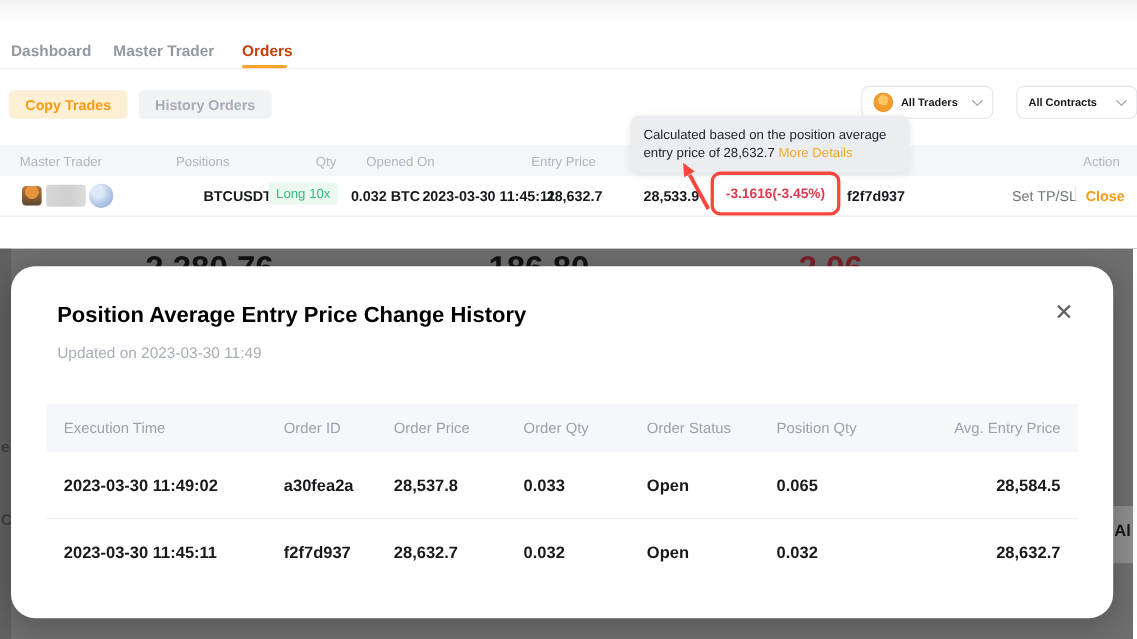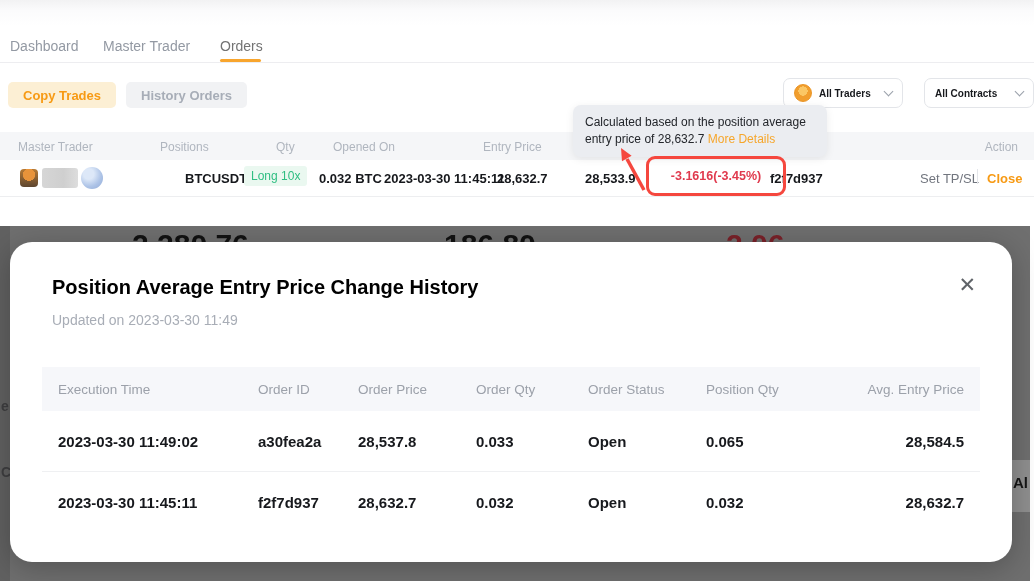--- a/index.html
+++ b/index.html
@@ -3,22 +3,22 @@
 <meta charset="utf-8">
 <style>
   html,body{margin:0;padding:0;background:#fff;}
   *{box-sizing:border-box;font-family:"Liberation Sans",sans-serif;}
   .screen{position:relative;width:1034px;height:581px;overflow:hidden;background:#fff;}
 
   
   .top-shade{position:absolute;left:0;top:0;width:1034px;height:26px;
     background:linear-gradient(to bottom,#f2f2f3,#fbfbfc 40%,#ffffff);}
   .tabs{position:absolute;top:38px;left:0;width:100%;height:24px;}
-  .tab{position:absolute;font-size:14px;font-weight:400;color:#9399a3;cursor:pointer;}
-  .tab.active{color:#737373;}
+  .tab{position:absolute;font-size:14px;font-weight:700;color:#9399a3;cursor:pointer;}
+  .tab.active{color:#c2410c;}
   .tab-divider{position:absolute;left:0;right:0;top:62px;height:1px;background:#ededf0;}
   .tab-underline{position:absolute;left:220px;top:59px;width:41px;height:3px;background:#f8a52d;border-radius:2px;}
 
   .pill{position:absolute;top:82px;height:26px;border-radius:5px;font-size:13px;font-weight:700;
     display:flex;align-items:center;padding:0 15px;cursor:pointer;}
   .pill.copy{left:8px;background:#fcefd4;color:#f79a14;}
   .pill.hist{left:126px;background:#f1f2f4;color:#a7adb7;}
 
   .select{position:absolute;top:78px;height:30px;background:#fff;border:1px solid #e3e5e9;border-radius:7px;
     display:flex;align-items:center;padding:0 10px;gap:7px;font-size:10px;font-weight:700;color:#17191d;cursor:pointer;}
@@ -44,21 +44,21 @@
     font-size:12px;padding:3px 7px;border-radius:3px;font-weight:400;}
   .muted-action{color:#71757e;font-weight:500;}
   .close-link{color:#f79a14;font-weight:700;cursor:pointer;}
   .action-divider{position:absolute;left:977px;top:169px;width:1px;height:15px;background:#e3e5e9;}
 
   
   .tooltip{position:absolute;left:573px;top:105px;width:254px;height:52px;background:#ebedf1;border-radius:8px;
     padding:9px 12px;font-size:12px;line-height:17px;color:#23262b;box-shadow:0 2px 8px rgba(0,0,0,.08);z-index:4;}
   .tooltip .link{color:#f6a62b;cursor:pointer;}
   .anno-arrow{position:absolute;left:608px;top:142px;z-index:6;}
-  .anno-box{position:absolute;left:646px;top:156px;width:140px;height:40px;border:3px solid #f5473e;border-radius:9px;
+  .anno-box{position:absolute;left:646px;top:156px;width:118px;height:40px;border:3px solid #f5473e;border-radius:9px;
     z-index:5;display:flex;align-items:center;justify-content:center;}
   .pnl-red{font-size:12.5px;font-weight:600;color:#e03a4e;white-space:nowrap;}
 
   
   .overlay{position:absolute;left:0;top:226px;width:1034px;height:355px;background:#6f6f6f;overflow:hidden;}
   .left-strip{position:absolute;left:0;top:0;width:10px;height:355px;background:#616161;}
   .white-sliver{position:absolute;left:1030px;top:0;width:4px;height:355px;background:#ffffff;}
   .stat{position:absolute;top:2px;display:flex;align-items:baseline;gap:6px;}
   .stat .v{font-size:30px;font-weight:700;color:#121212;}
   .stat .u{font-size:13px;font-weight:700;color:#1c1c1c;}
@@ -106,21 +106,21 @@
     <span class="chev" style="margin-left:auto"></span>
   </div>
   <div class="select contracts">
     <span>All Contracts</span>
     <span class="chev"></span>
   </div>
 
   <div class="thead"></div>
   <span class="th" style="left:18px">Master Trader</span>
   <span class="th" style="left:160px">Positions</span>
-  <span class="th" style="left:276px">Qty</span>
+  <span class="th" style="left:287px">Qty</span>
   <span class="th" style="left:333px">Opened On</span>
   <span class="th" style="left:483px">Entry Price</span>
   <span class="th" style="right:16px;left:auto">Action</span>
 
   <div>
     <span class="ava"></span>
     <span class="blur-name"></span>
     <span class="globe"></span>
     <span class="trow-text" style="left:185px">BTCUSDT</span>
     <span class="badge-long">Long 10x</span>

